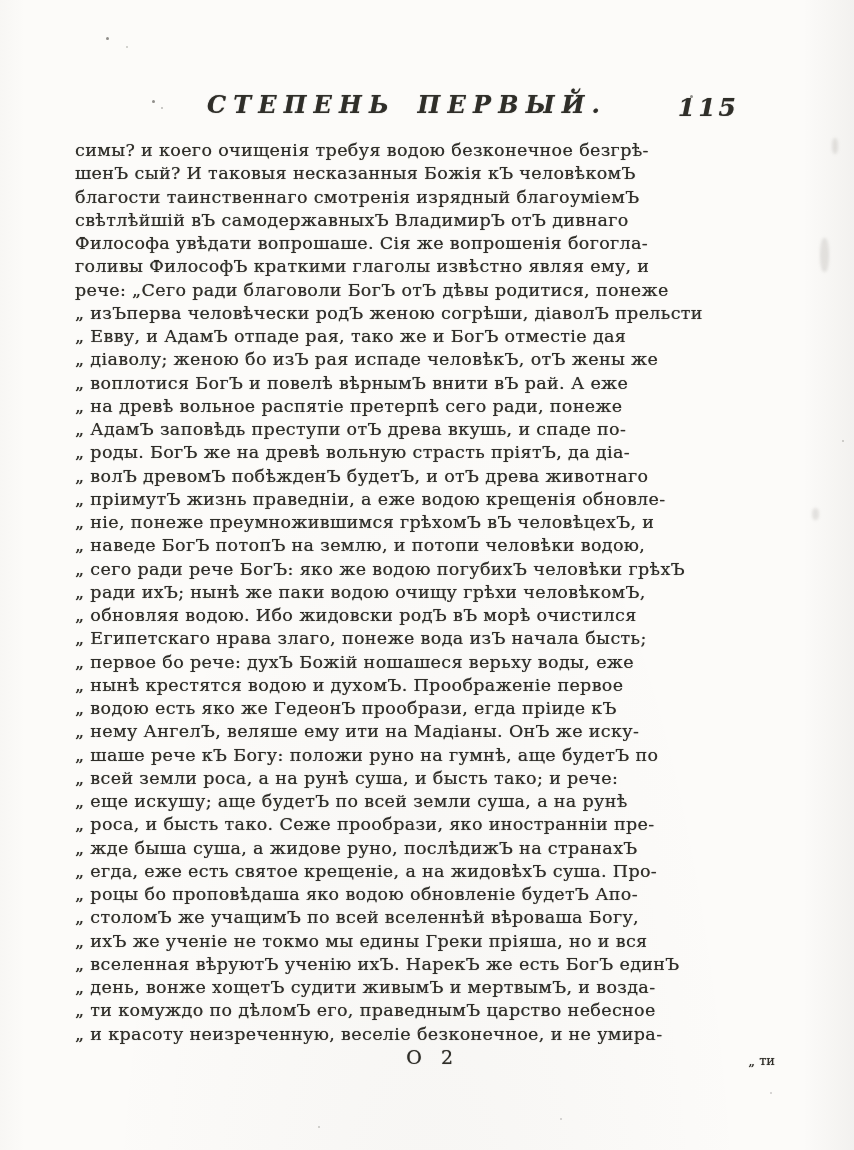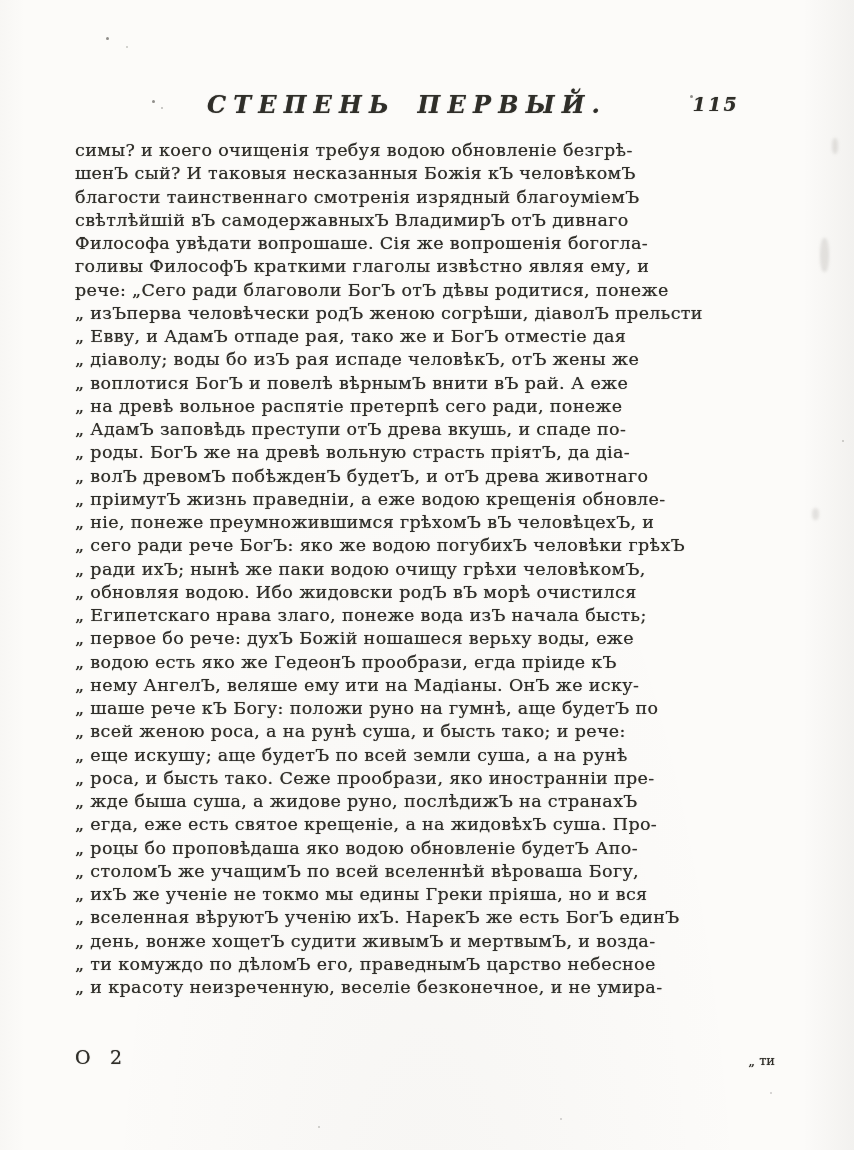--- a/index.html
+++ b/index.html
@@ -40,21 +40,21 @@
     word-spacing: 0.25em;
     white-space: nowrap;
     text-shadow: 0 0 1px rgba(47,46,41,0.65);
   }
   .page-number {
     position: absolute;
     right: 52px;
     top: 3px;
     font-style: italic;
     font-weight: bold;
-    font-size: 19px;
+    font-size: 25px;
     letter-spacing: 0.12em;
     text-shadow: 0 0 1px rgba(47,46,41,0.6);
   }
   .body-text {
     position: absolute;
     top: 139px;
     left: 75px;
     width: 716px;
   }
   .line {
@@ -73,20 +73,21 @@
   .footer {
     position: absolute;
     top: 1046px;
     left: 75px;
     width: 716px;
     height: 30px;
   }
   .signature-mark {
     position: absolute;
     left: 0; right: 0;
+    text-align: center;
     font-size: 19px;
     letter-spacing: 0.35em;
     text-shadow: 0 0 0.8px rgba(50,48,42,0.7);
   }
   .catchword {
     position: absolute;
     right: 16px;
     top: 7px;
     font-size: 13px;
     text-shadow: 0 0 0.8px rgba(50,48,42,0.7);
@@ -107,46 +108,48 @@
 <body>
 
 <div class="page" style="background-color: rgb(252, 251, 249); color: rgb(47, 46, 41);">
 
   <div class="header">
     <div class="running-title">СТЕПЕНЬ ПЕРВЫЙ.</div>
     <div class="page-number">115</div>
   </div>
 
   <div class="body-text">
-      <div class="line">симы? и коего очищенія требуя водою обновленіе безгрѣ-</div>
+      <div class="line">симы? и коего очищенія требуя водою безконечное безгрѣ-</div>
       <div class="line">шенЪ сый? И таковыя несказанныя Божія кЪ человѣкомЪ</div>
       <div class="line">благости таинственнаго смотренія изрядный благоуміемЪ</div>
       <div class="line">свѣтлѣйшій вЪ самодержавныхЪ ВладимирЪ отЪ дивнаго</div>
       <div class="line">Философа увѣдати вопрошаше. Сія же вопрошенія богогла-</div>
       <div class="line">голивы ФилософЪ краткими глаголы извѣстно являя ему, и</div>
       <div class="line">рече: „Сего ради благоволи БогЪ отЪ дѣвы родитися, понеже</div>
       <div class="line">„ изЪперва человѣчески родЪ женою согрѣши, діаволЪ прельсти</div>
       <div class="line">„ Евву, и АдамЪ отпаде рая, тако же и БогЪ отместіе дая</div>
-      <div class="line">„ діаволу; воды бо изЪ рая испаде человѣкЪ, отЪ жены же</div>
+      <div class="line">„ діаволу; женою бо изЪ рая испаде человѣкЪ, отЪ жены же</div>
       <div class="line">„ воплотися БогЪ и повелѣ вѣрнымЪ внити вЪ рай. А еже</div>
       <div class="line">„ на древѣ вольное распятіе претерпѣ сего ради, понеже</div>
       <div class="line">„ АдамЪ заповѣдь преступи отЪ древа вкушь, и спаде по-</div>
       <div class="line">„ роды. БогЪ же на древѣ вольную страсть пріятЪ, да діа-</div>
       <div class="line">„ волЪ древомЪ побѣжденЪ будетЪ, и отЪ древа животнаго</div>
       <div class="line">„ пріимутЪ жизнь праведніи, а еже водою крещенія обновле-</div>
       <div class="line">„ ніе, понеже преумножившимся грѣхомЪ вЪ человѣцехЪ, и</div>
+      <div class="line">„ наведе БогЪ потопЪ на землю, и потопи человѣки водою,</div>
       <div class="line">„ сего ради рече БогЪ: яко же водою погубихЪ человѣки грѣхЪ</div>
       <div class="line">„ ради ихЪ; нынѣ же паки водою очищу грѣхи человѣкомЪ,</div>
       <div class="line">„ обновляя водою. Ибо жидовски родЪ вЪ морѣ очистился</div>
       <div class="line">„ Египетскаго нрава злаго, понеже вода изЪ начала бысть;</div>
       <div class="line">„ первое бо рече: духЪ Божій ношашеся верьху воды, еже</div>
+      <div class="line">„ нынѣ крестятся водою и духомЪ. Проображеніе первое</div>
       <div class="line">„ водою есть яко же ГедеонЪ прообрази, егда пріиде кЪ</div>
       <div class="line">„ нему АнгелЪ, веляше ему ити на Мадіаны. ОнЪ же иску-</div>
       <div class="line">„ шаше рече кЪ Богу: положи руно на гумнѣ, аще будетЪ по</div>
-      <div class="line">„ всей женою роса, а на рунѣ суша, и бысть тако; и рече:</div>
+      <div class="line">„ всей земли роса, а на рунѣ суша, и бысть тако; и рече:</div>
       <div class="line">„ еще искушу; аще будетЪ по всей земли суша, а на рунѣ</div>
       <div class="line">„ роса, и бысть тако. Сеже прообрази, яко иностранніи пре-</div>
       <div class="line">„ жде быша суша, а жидове руно, послѣдижЪ на странахЪ</div>
       <div class="line">„ егда, еже есть святое крещеніе, а на жидовѣхЪ суша. Про-</div>
       <div class="line">„ роцы бо проповѣдаша яко водою обновленіе будетЪ Апо-</div>
       <div class="line">„ столомЪ же учащимЪ по всей вселеннѣй вѣроваша Богу,</div>
       <div class="line">„ ихЪ же ученіе не токмо мы едины Греки пріяша, но и вся</div>
       <div class="line">„ вселенная вѣруютЪ ученію ихЪ. НарекЪ же есть БогЪ единЪ</div>
       <div class="line">„ день, вонже хощетЪ судити живымЪ и мертвымЪ, и возда-</div>
       <div class="line">„ ти комуждо по дѣломЪ его, праведнымЪ царство небесное</div>

